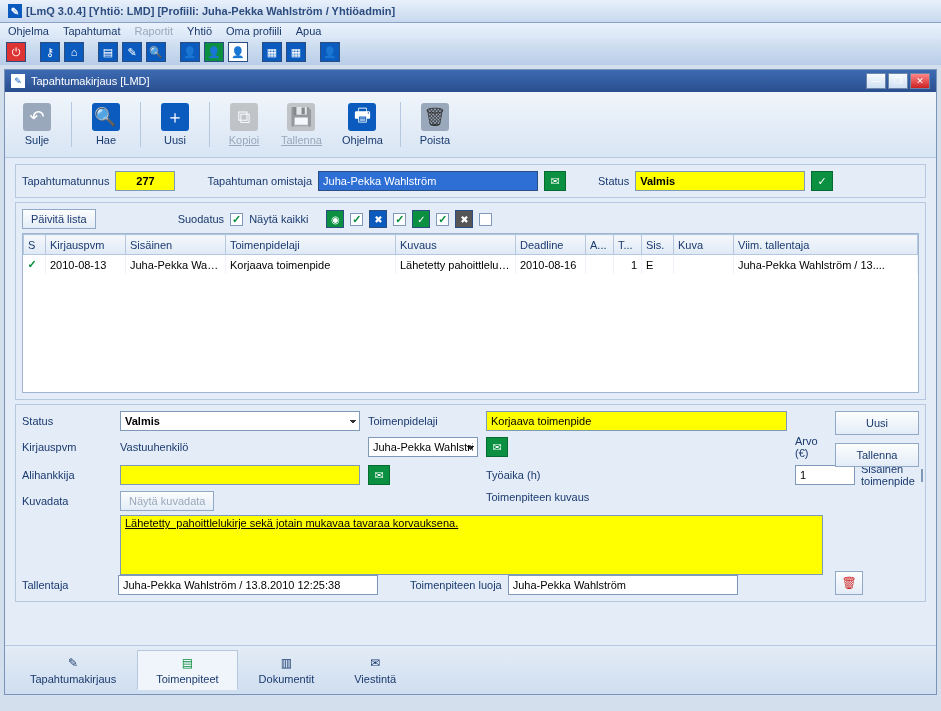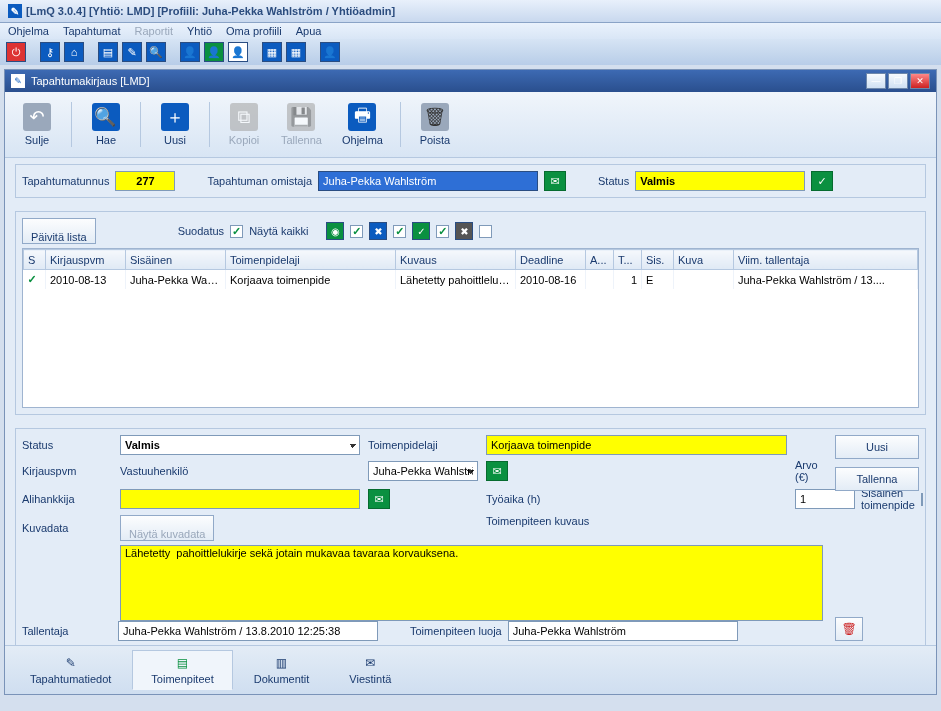--- a/index.html
+++ b/index.html
@@ -21,60 +21,60 @@
 .inner-title { background: linear-gradient(#3d6ab3, #2a4f8e); color:#fff; padding:3px 6px; display:flex; align-items:center; justify-content:space-between; }
 .inner-title-left { display:flex; align-items:center; gap:6px; }
 .inner-title .ico { width:14px; height:14px; background:#fff; color:#0b5bbf; display:inline-flex; align-items:center; justify-content:center; font-size:9px; }
 .win-ctl { display:flex; gap:2px; }
 .win-ctl div { width:20px; height:16px; background:linear-gradient(#f6fafe,#cfe0f3); border:1px solid #6d87ab; display:flex; align-items:center; justify-content:center; font-size:9px; cursor:pointer; }
 .win-ctl .close { background:linear-gradient(#f88,#c22); color:#fff; }
 
 .big-toolbar { background: linear-gradient(#f0f5fb,#d8e5f4); border-bottom:1px solid #b5c8e0; padding:6px 8px; display:flex; gap:6px; }
 .big-btn { display:flex; flex-direction:column; align-items:center; gap:3px; padding:4px 6px; border:1px solid transparent; cursor:pointer; min-width:48px; }
 .big-btn .bi { width:28px; height:28px; display:flex; align-items:center; justify-content:center; font-size:18px; color:#fff; border-radius:3px; }
-.big-btn.disabled .lbl { color:#9aa8bb; }
+.big-btn.disabled .lbl { color:#9aa8bb;text-decoration:underline; }
 .big-btn.disabled .bi { filter:grayscale(1) opacity(0.6); }
 .lbl { color:#1a3a6e; }
 .vdiv { width:1px; background:#b5c8e0; margin:4px 4px; }
 
-.body-area { flex:1; padding:6px 10px; overflow:hidden; display:flex; flex-direction:column; gap:13px; }
+.body-area { flex:1; padding:6px 10px; overflow:hidden; display:flex; flex-direction:column; gap:4px; }
 
 .row { display:flex; align-items:center; gap:6px; }
 .field-lbl { color:#1a3a6e; }
 .input, .select { border:1px solid #7f9ab9; background:#fff; height:20px; padding:1px 4px; font-size:11px; }
 .select { appearance:none; background-image:linear-gradient(45deg,transparent 50%,#333 50%),linear-gradient(135deg,#333 50%,transparent 50%); background-position:right 6px top 8px, right 2px top 8px; background-size:4px 4px; background-repeat:no-repeat; }
 .hl-yellow { background:#ffff00 !important; }
 .hl-owner { background:#2e6fd6; color:#fff; border:1px solid #2a4d82; }
 .gbtn { width:22px; height:20px; background:#0a9040; color:#fff; display:flex; align-items:center; justify-content:center; border:1px solid #066b2f; font-size:11px; cursor:pointer; }
 
 .panel { border:1px solid #b5c8e0; background:#e3ecf7; padding:6px; }
 
 .filter-row { display:flex; align-items:center; gap:6px; flex-wrap:nowrap; }
-.mini-btn { background:linear-gradient(#fcfdfe,#e3ecf6); border:1px solid #91a9c8; height:20px; padding:12px 8px; cursor:pointer; color:#1a3a6e; }
+.mini-btn { background:linear-gradient(#fcfdfe,#e3ecf6); border:1px solid #91a9c8; height:20px; padding:0 8px; cursor:pointer; color:#1a3a6e; }
 .chk { width:13px; height:13px; border:1px solid #7f9ab9; background:#fff; display:inline-flex; align-items:center; justify-content:center; color:#0a9040; font-size:11px; font-weight:bold; }
 .chk.checked::after { content:"✓"; }
 .ficon { width:18px; height:18px; display:flex; align-items:center; justify-content:center; color:#fff; font-size:10px; border:1px solid #2a4d82; }
 
 .grid { border:1px solid #9fb4d0; background:#fff; height:160px; overflow:hidden; }
 .grid table { width:100%; border-collapse:collapse; table-layout:fixed; }
 .grid th { background:linear-gradient(#f5f8fc,#dfe9f5); border:1px solid #b5c8e0; padding:2px 4px; text-align:left; font-weight:normal; color:#1a3a6e; height:20px; white-space:nowrap; overflow:hidden; }
 .grid td { border-right:1px solid #eef3fa; padding:3px 4px; white-space:nowrap; overflow:hidden; text-overflow:ellipsis; }
 
 .form-grid { display:grid; grid-template-columns: 90px 240px 110px 1fr 28px; gap:4px 8px; align-items:center; }
 .form-grid .span2 { grid-column: span 2; align-items: flex-end; }
 
 .side-btns { display:flex; flex-direction:column; gap:6px; margin-left:8px; }
 .side-btns button { width:84px; height:24px; background:linear-gradient(#fcfdfe,#e3ecf6); border:1px solid #91a9c8; cursor:pointer; color:#1a3a6e; }
 
 .bottom-tabs { background:linear-gradient(#e3ecf6,#cfdef0); border-top:1px solid #b5c8e0; padding:4px 6px; display:flex; gap:2px; }
 .tab { display:flex; flex-direction:column; align-items:center; gap:2px; padding:4px 18px; border:1px solid transparent; cursor:pointer; color:#1a3a6e; }
 .tab .ti { width:16px; height:16px; display:flex; align-items:center; justify-content:center; font-size:12px; }
 .tab.active { background:#f0f5fb; border:1px solid #b5c8e0; border-bottom-color:#f0f5fb; }
 
-textarea.input { height:76px; resize:none; }
+textarea.input { height:60px; resize:none;text-decoration:underline; }
 .del-btn { width:28px; height:24px; background:linear-gradient(#fcfdfe,#e3ecf6); border:1px solid #91a9c8; color:#c22; display:flex; align-items:center; justify-content:center; cursor:pointer; font-size:12px; }
 </style>
 </head>
 <body>
 
 <div class="title-bar">
   <span class="ico">✎</span>
   <span>[LmQ 3.0.4]   [Yhtiö: LMD]   [Profiili: Juha-Pekka Wahlström / Yhtiöadmin]</span>
 </div>
 
@@ -286,21 +286,21 @@
         </div>
         <div class="del-btn">🗑</div>
       </div>
     </div>
 
   </div>
 
   <div class="bottom-tabs">
     <div class="tab">
       <span class="ti">✎</span>
-      <span>Tapahtumatiedot</span>
+      <span>Tapahtumakirjaus</span>
     </div>
     <div class="tab active">
       <span class="ti" style="color:#0a9040">▤</span>
       <span>Toimenpiteet</span>
     </div>
     <div class="tab">
       <span class="ti">▥</span>
       <span>Dokumentit</span>
     </div>
     <div class="tab">

